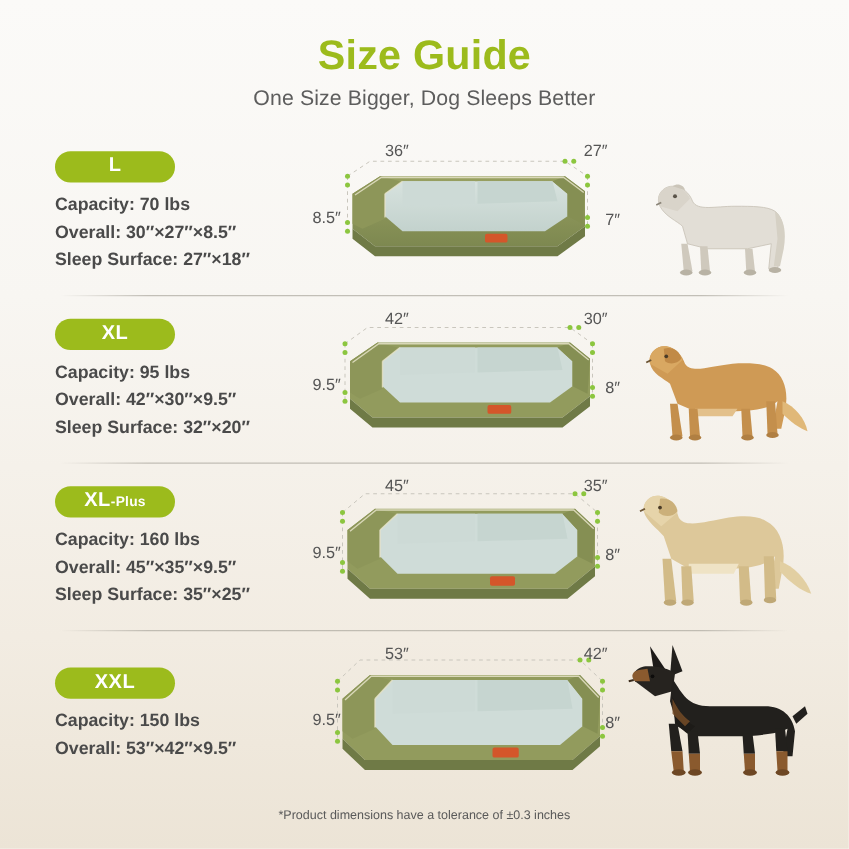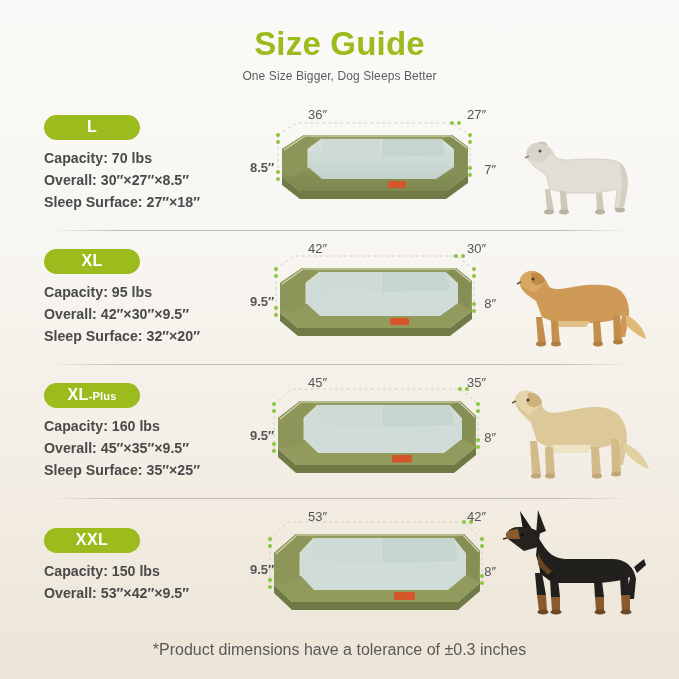--- a/index.html
+++ b/index.html
@@ -27,21 +27,21 @@
   }
   .title {
     font-size: 33px;
     font-weight: bold;
     color: #9cbb1c;
     letter-spacing: 0.2px;
     line-height: 1.1;
   }
   .subtitle {
     margin-top: 7px;
-    font-size: 12px;
+    font-size: 17px;
     color: #5d5d5d;
     font-weight: 300;
     letter-spacing: 0.1px;
   }
 
   
   .rows {
     margin-top: 14px;
   }
   .row {
@@ -97,37 +97,37 @@
   .bed-wrap svg { display: block; }
   .dim {
     position: absolute;
     font-size: 13px;
     color: #555555;
     font-weight: 300;
     white-space: nowrap;
   }
   .dim-w   { top: 2px;  left: 52px; }
   .dim-d   { top: 2px;  right: 8px; }
-  .dim-h   { top: 55px; left: -6px; font-weight: bold; }
+  .dim-h   { top: 55px; left: -6px; }
   .dim-h2  { top: 57px; right: -2px; }
 
   
   .dog-wrap {
     flex: 1 1 auto;
     display: flex;
     align-items: flex-end;
     justify-content: center;
     height: 118px;
   }
   .dog-wrap svg { display: block; }
 
   
   .footer {
     text-align: center;
-    font-size: 16px;
+    font-size: 10px;
     color: #595959;
     font-weight: 300;
     padding-top: 9px;
   }
 </style>
 </head>
 <body>
 
 <div class="page">
 

